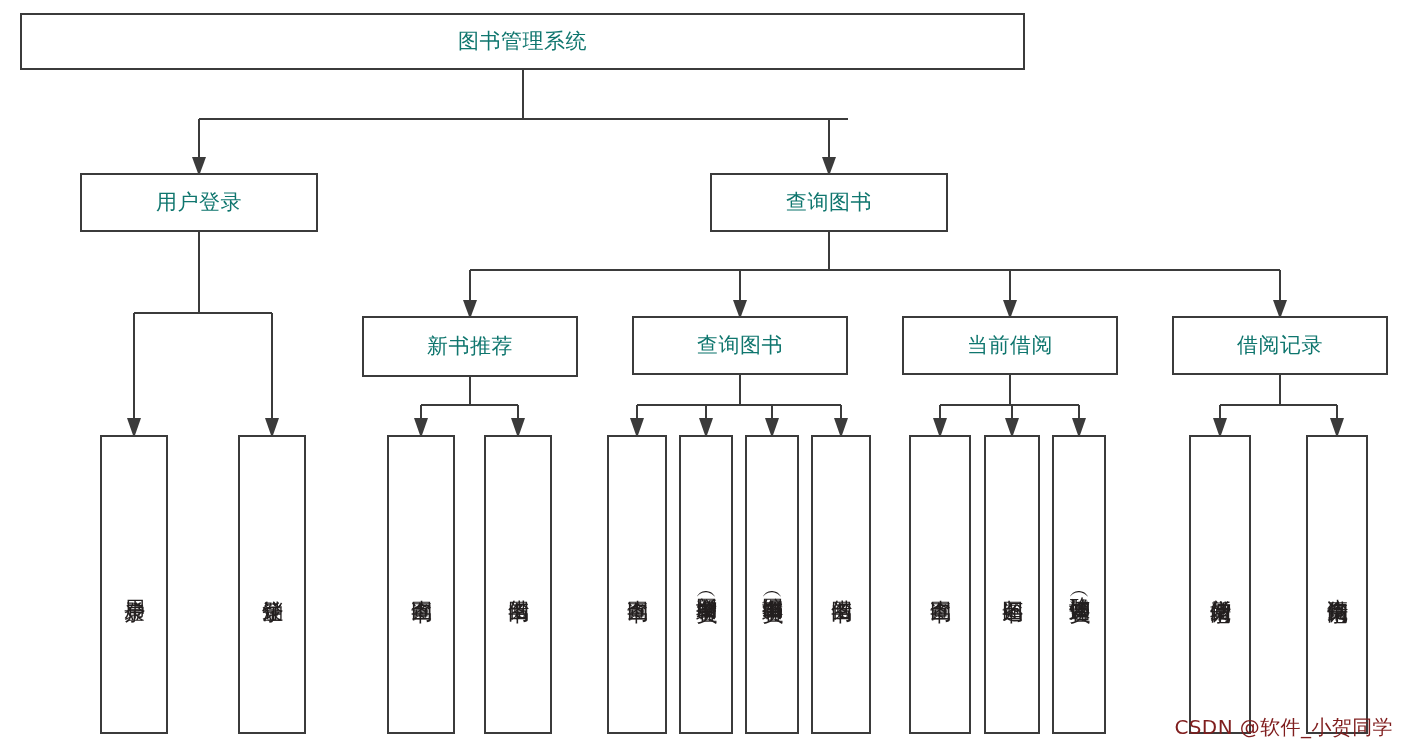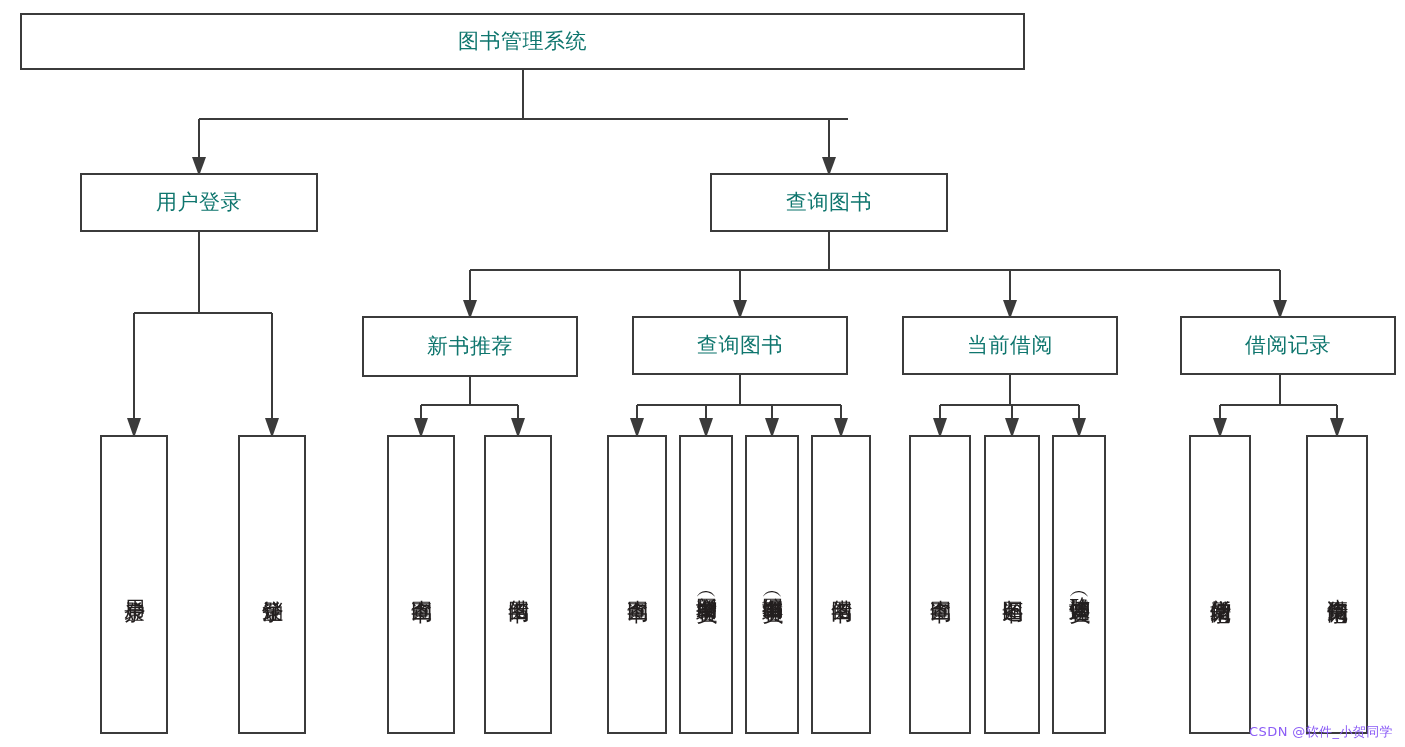--- a/index.html
+++ b/index.html
@@ -53,22 +53,22 @@
     text-orientation: upright;
     line-height: 1.22;
     letter-spacing: 1px;
     white-space: nowrap;
     text-align: center;
   }
   .watermark {
     position: absolute;
     right: 12px;
     bottom: 6px;
-    font-size: 13px;
-    color: #8b5cf6;
+    font-size: 20px;
+    color: #7f1d1d;
     white-space: nowrap;
     letter-spacing: 0.4px;
     pointer-events: none;
   }
 </style>
 </head>
 <body>
 
 <div id="diagram-root">
 
@@ -157,21 +157,21 @@
 
   <div class="node-box" style="left:362px; top:316px; width:216px; height:61px;">
     <span class="node-label-h">新书推荐</span>
   </div>
   <div class="node-box" style="left:632px; top:316px; width:216px; height:59px;">
     <span class="node-label-h">查询图书</span>
   </div>
   <div class="node-box" style="left:902px; top:316px; width:216px; height:59px;">
     <span class="node-label-h">当前借阅</span>
   </div>
-  <div class="node-box" style="left:1172px; top:316px; width:216px; height:59px;margin-left:8px;">
+  <div class="node-box" style="left:1172px; top:316px; width:216px; height:59px;">
     <span class="node-label-h">借阅记录</span>
   </div>
 
   <div class="node-box" style="left:100px; top:435px; width:68px; height:299px;">
     <span class="node-label-v">用户登录</span>
   </div>
   <div class="node-box" style="left:238px; top:435px; width:68px; height:299px;">
     <span class="node-label-v">注销登录</span>
   </div>
   <div class="node-box" style="left:387px; top:435px; width:68px; height:299px;">

